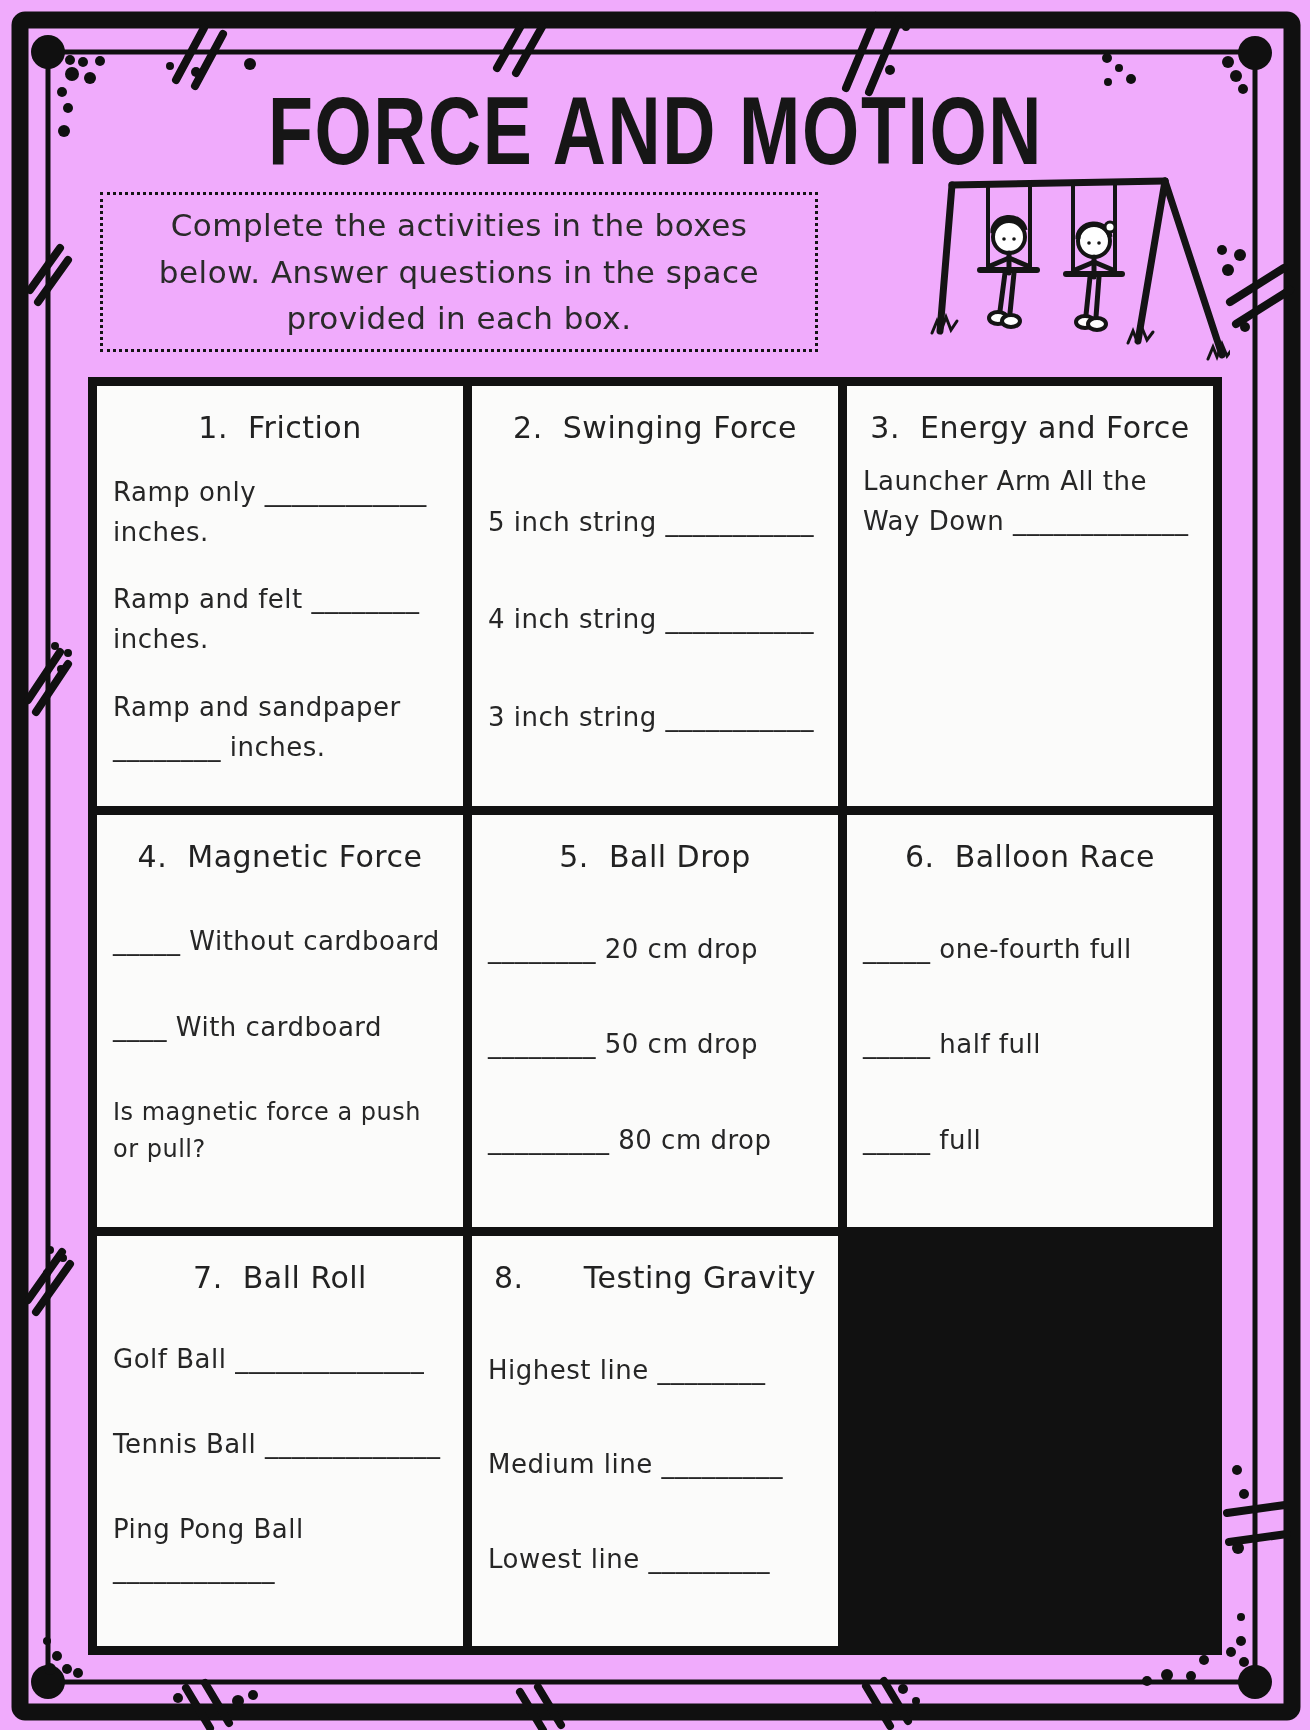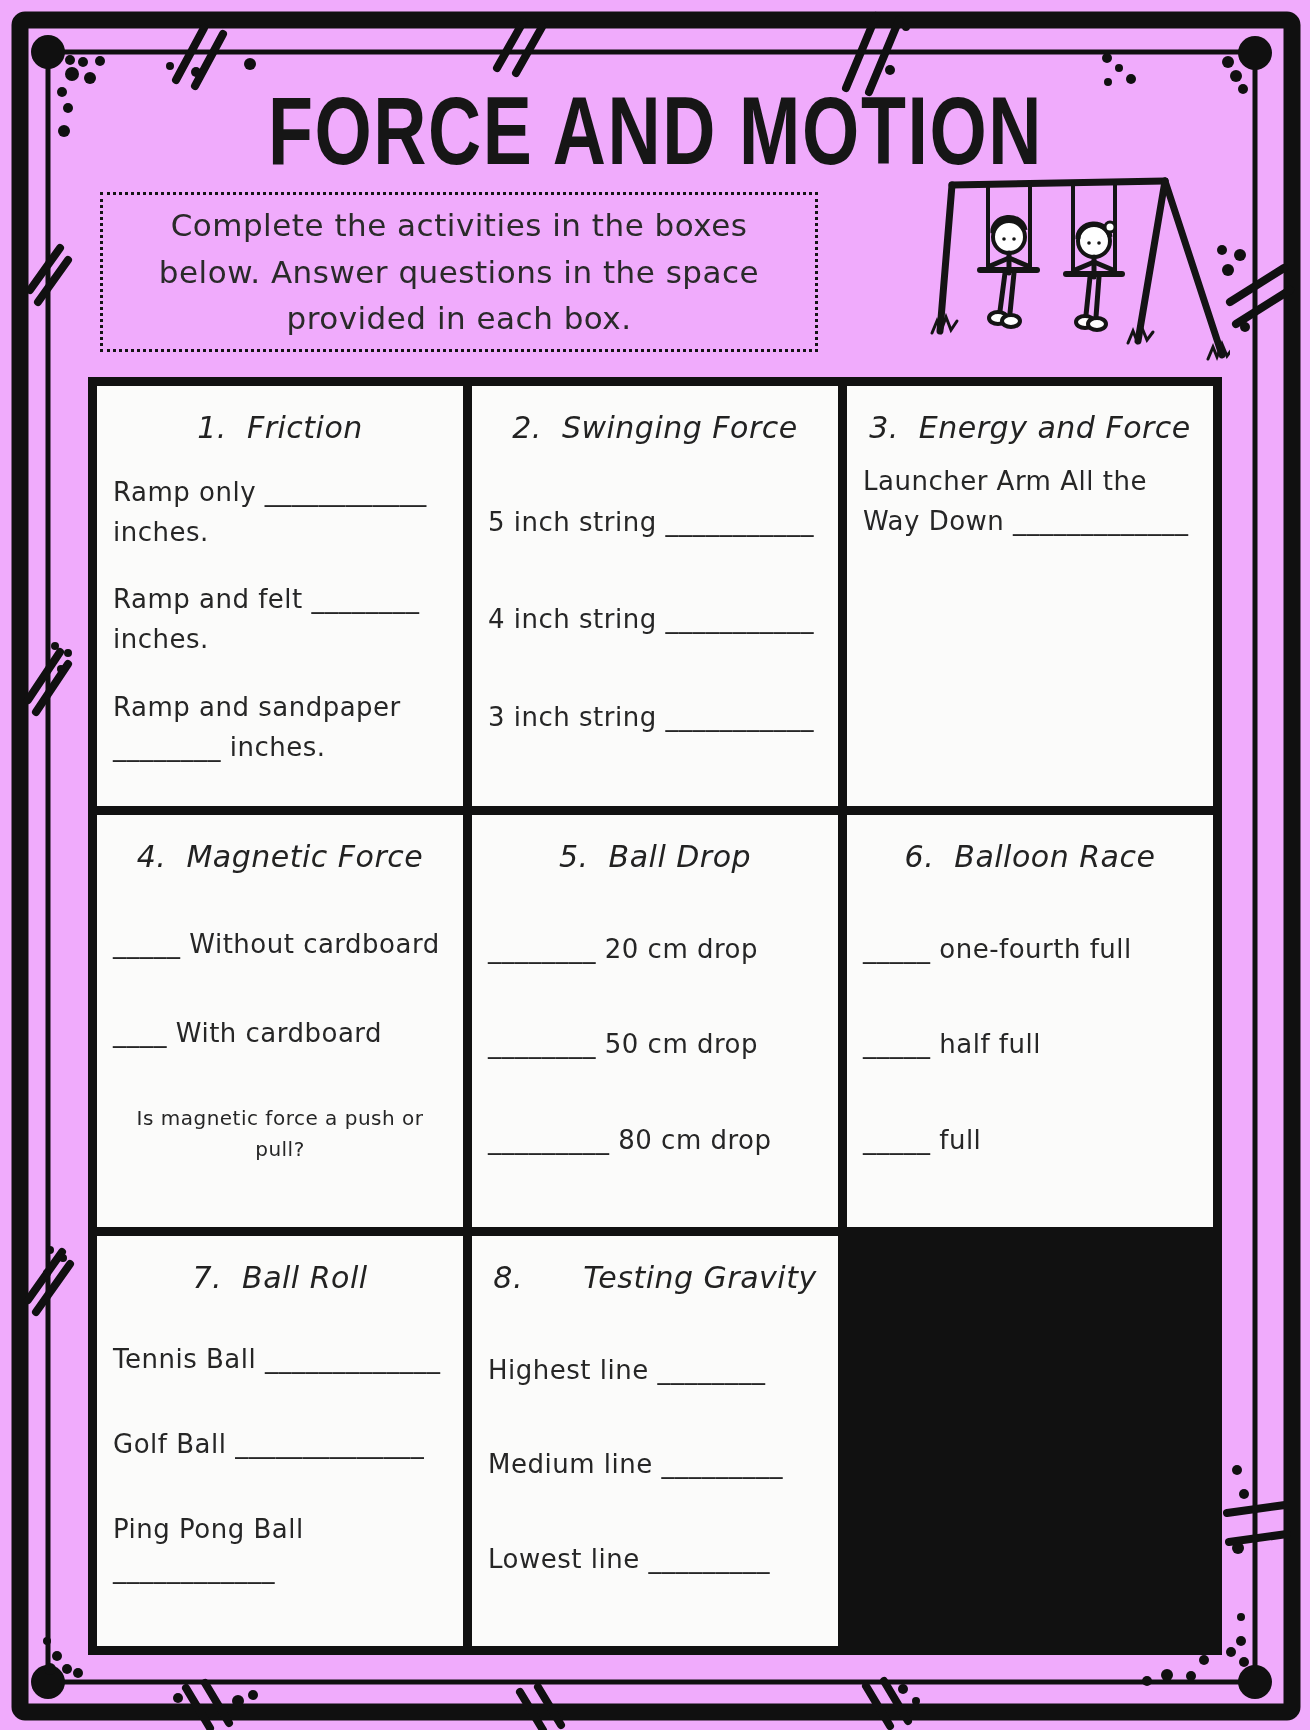--- a/index.html
+++ b/index.html
@@ -34,26 +34,26 @@
     box-sizing:border-box; background:#111; border:9px solid #111;
     display:grid; grid-template-columns:1fr 1fr 1fr;
     grid-template-rows:420px 412px auto; gap:9px;
   }
   .cell {
     background:#fbfbfa; box-sizing:border-box;
     display:flex; flex-direction:column; padding:10px 16px 12px;
   }
   .cell-title {
     font-size:30px; text-align:center; margin-top:14px; color:#222;
-    white-space:pre; letter-spacing:0.5px;font-style:italic;
+    white-space:pre; letter-spacing:0.5px;
   }
   .cell-body { flex:1; display:flex; flex-direction:column; justify-content:space-evenly; }
   .line { margin:0; font-size:26px; line-height:1.55; letter-spacing:0.5px; color:#262626; }
   .cell.wrap2 .cell-body { justify-content:flex-start; padding-top:16px; row-gap:48px; }
-  .qline { font-size:20px; text-align:center; }
+  .qline { font-size:24px; }
 </style>
 </head>
 <body>
 
 <div class="page">
 
   <svg class="deco" width="1310" height="1730" viewBox="0 0 1310 1730">
     <g fill="none" stroke="#101010">
       <rect x="20" y="20" width="1272" height="1692" rx="5" stroke-width="17"></rect>
       <rect x="48" y="52" width="1207" height="1630" stroke-width="5"></rect>
@@ -245,22 +245,22 @@
       <div class="cell-body">
         <p class="line">_____ one-fourth full</p>
         <p class="line">_____ half full</p>
         <p class="line">_____ full</p>
       </div>
     </section>
 
     <section class="cell">
       <div class="cell-title">7.  Ball Roll</div>
       <div class="cell-body">
+        <p class="line">Golf Ball ______________</p>
         <p class="line">Tennis Ball _____________</p>
-        <p class="line">Golf Ball ______________</p>
         <p class="line">Ping Pong Ball ____________</p>
       </div>
     </section>
 
     <section class="cell">
       <div class="cell-title">8.      Testing Gravity</div>
       <div class="cell-body">
         <p class="line">Highest line ________</p>
         <p class="line">Medium line _________</p>
         <p class="line">Lowest line _________</p>

